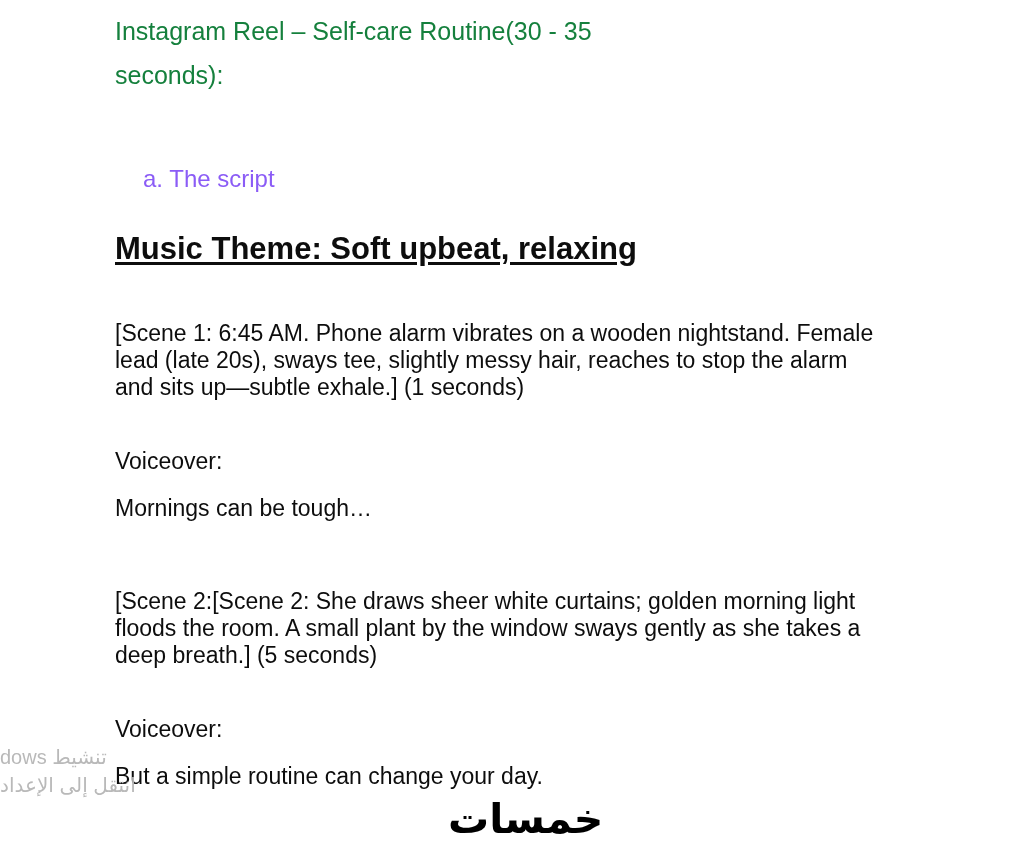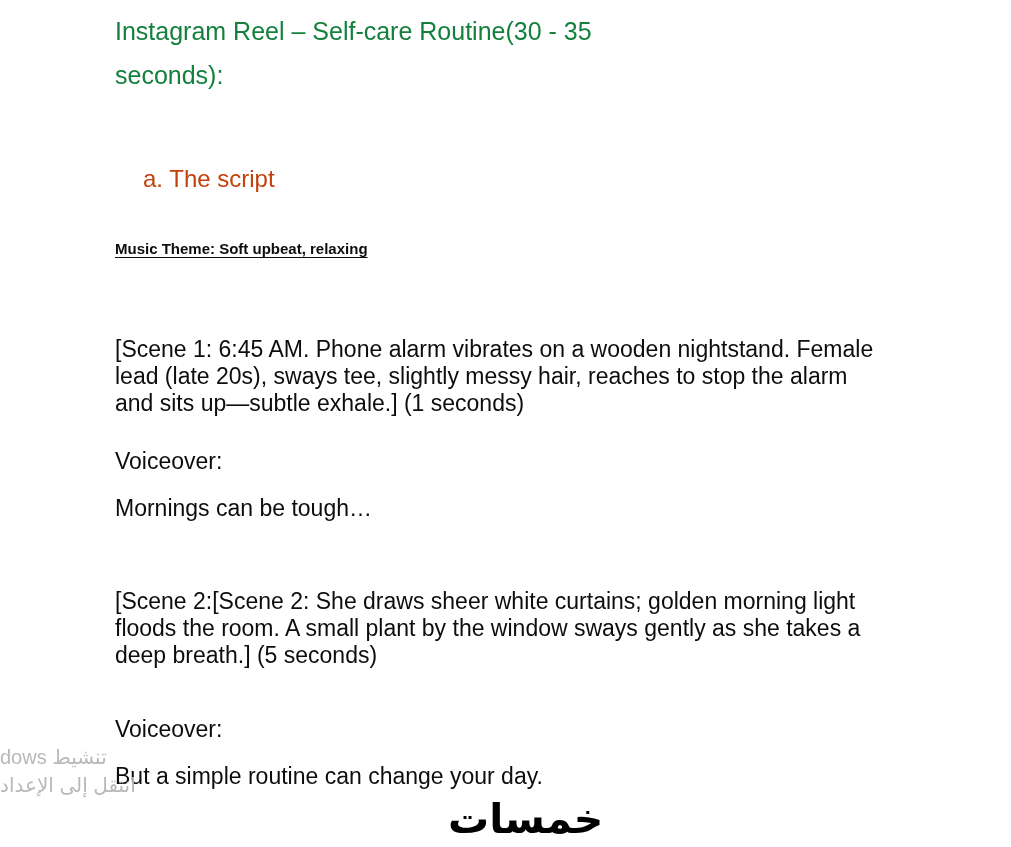--- a/index.html
+++ b/index.html
@@ -20,39 +20,39 @@
     font-size: 25px;
     line-height: 44px;
     font-weight: 400;
     color: #15803d;
   }
   .list-heading {
     left: 143px;
     top: 165px;
     font-size: 24px;
     line-height: 28px;
-    color: #c2410c;
+    color: #8b5cf6;
   }
   .music-theme {
     left: 115px;
     top: 235px;
-    font-size: 15px;
+    font-size: 31px;
     line-height: 28px;
     font-weight: 700;
     text-decoration: underline;
     text-underline-offset: 3px;
     color: #0d0d0d;
   }
   .body-text {
     left: 115px;
     font-size: 23px;
     line-height: 27px;
     color: #0d0d0d;
   }
-  .scene1 { top: 336px; }
+  .scene1 { top: 320px; }
   .vo1-label { top: 448px; }
   .vo1-text { top: 495px; }
   .scene2 { top: 588px; }
   .vo2-label { top: 716px; }
   .vo2-text { top: 763px; }
 
   .wm-activate {
     left: 0;
     top: 743px;
     color: #b9b9b9;

